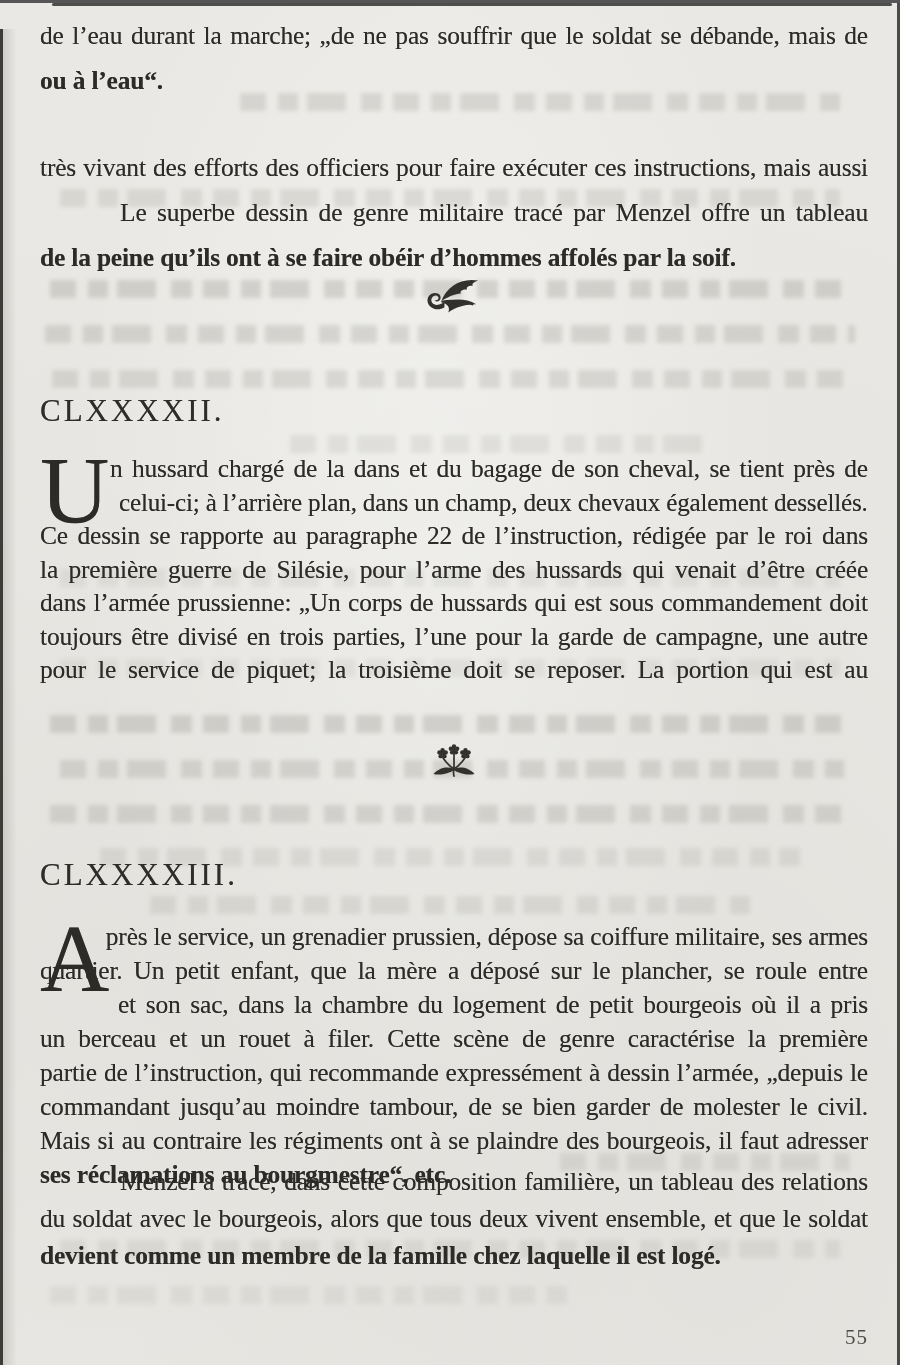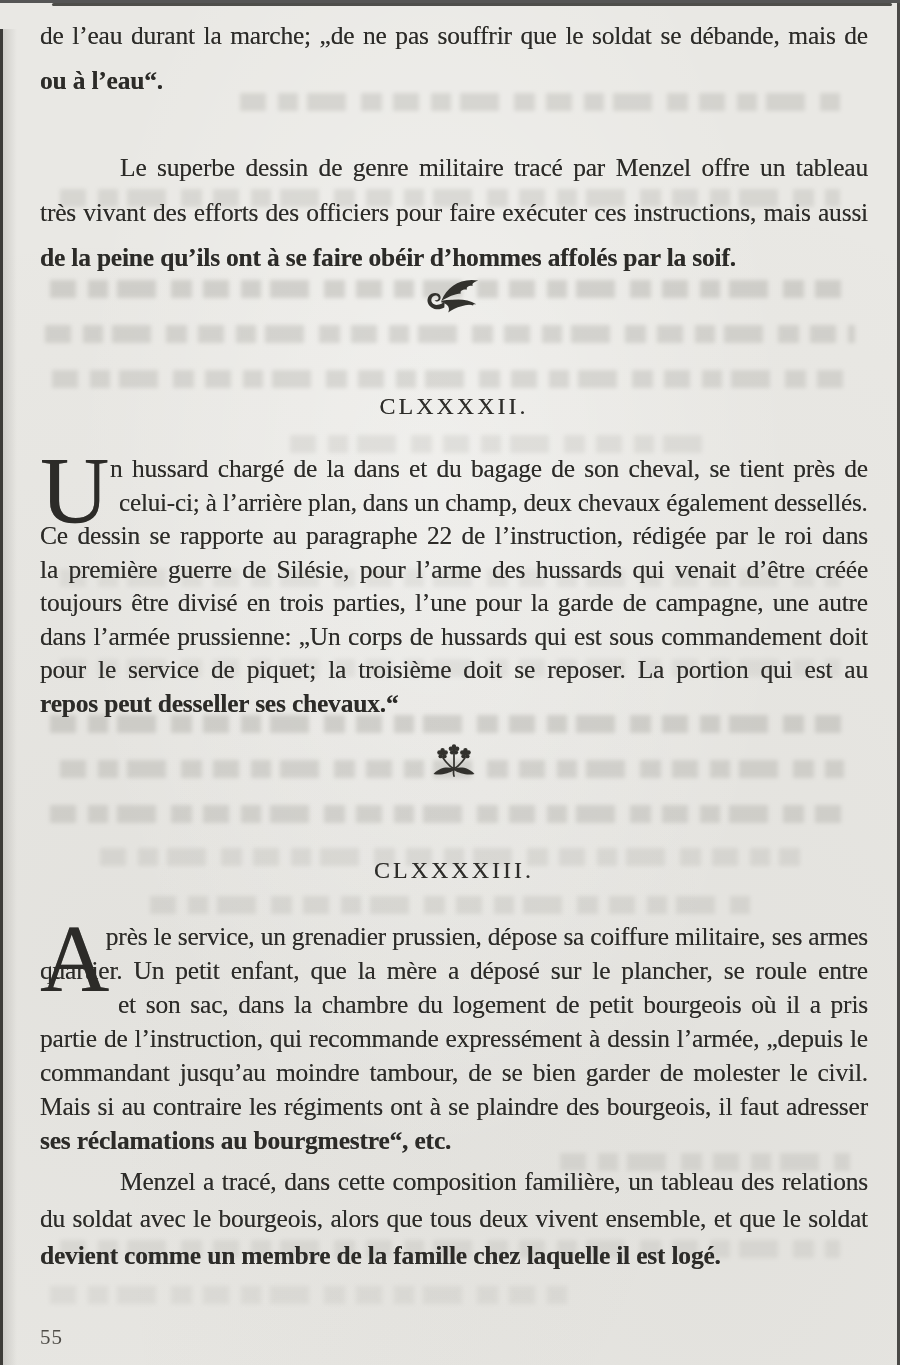--- a/index.html
+++ b/index.html
@@ -56,30 +56,30 @@
   .padA2{padding-left:78px;}
 
   .dropcap{
     position:absolute;left:0;top:-9px;
     font-size:96px;line-height:1;
     color:#2c2b28;
     text-shadow:0 0 .6px rgba(44,43,40,.5);
   }
   .heading{
     position:absolute;left:0;width:828px;
-    text-align:center;
-    font-size:24px;letter-spacing:3px;
+    text-align:left;
+    font-size:31px;letter-spacing:3px;
     color:#2e2d2a;
     text-shadow:0 0 .5px rgba(46,45,42,.5);
   }
   .ornament{position:absolute;left:0;width:828px;text-align:center;}
   .ornament svg{display:inline-block;}
   .pagenum{
     position:absolute;left:0;width:828px;
-    text-align:left;font-size:21px;color:#4e4c47;
+    text-align:right;font-size:21px;color:#4e4c47;
     letter-spacing:1px;
   }
 </style>
 </head>
 <body>
 
 <div class="page">
 
   <div class="edge-top"></div>
   <div class="edge-left"></div>
@@ -104,22 +104,22 @@
   <div class="ghost" style="top:1283px;left:50px;width:520px;opacity:.16"></div>
 
   <div class="textblock">
 
     <div class="para s1" style="top:10px">
       <div class="tl">de l’eau durant la marche; „de ne pas souffrir que le soldat se débande, mais de</div>
       <div class="tl last">ou à l’eau“.</div>
     </div>
 
     <div class="para s1" style="top:142px">
+      <div class="tl">très vivant des efforts des officiers pour faire exécuter ces instructions, mais aussi</div>
       <div class="tl indent">Le superbe dessin de genre militaire tracé par Menzel offre un tableau</div>
-      <div class="tl">très vivant des efforts des officiers pour faire exécuter ces instructions, mais aussi</div>
       <div class="tl last">de la peine qu’ils ont à se faire obéir d’hommes affolés par la soif.</div>
     </div>
 
     <div class="ornament" style="top:270px">
       <svg width="62" height="42" viewBox="0 0 64 42">
         <g fill="#32312d" stroke="none">
           <path d="M22 35 c-7 4 -15 1 -17 -5 c-1.6 -5 2 -10 7.5 -10 c4.2 0 6.5 3 5.5 6.2 c-0.9 2.8 -4.5 3.4 -6 1.2 c3 0.8 4.8 -1.2 3.8 -3.2 c-1.2 -2.6 -5.4 -2 -6.8 1.2 c-1.6 3.6 1.6 7.4 6.4 6.8 c3.2 -0.4 5.4 -2 7 -4.2 z"></path>
           <path d="M19 28 C25 13 39 4 57 7 C51 9 50.5 11 51.5 12.5 C46 12.2 44.5 14.5 45.5 16.5 C40 16.2 38 18.5 39 20.5 C33 20.5 25.5 24.5 19 28 Z"></path>
           <path d="M21 30 C31 25.5 44 25.5 55 31.5 C45 31.5 34 34 26 40 C28.5 35 25 31.5 21 30 Z"></path>
         </g>
@@ -128,24 +128,23 @@
     </div>
 
     <div class="heading" style="top:390px">CLXXXXII.</div>
 
     <div class="para s2" style="top:449px">
       <div class="dropcap">U</div>
       <div class="tl padU1">n hussard chargé de la dans et du bagage de son cheval, se tient près de</div>
       <div class="tl padU2" style="transform: scaleX(0.986889); transform-origin: left center;">celui-ci; à l’arrière plan, dans un champ, deux chevaux également dessellés.</div>
       <div class="tl">Ce dessin se rapporte au paragraphe 22 de l’instruction, rédigée par le roi dans</div>
       <div class="tl">la première guerre de Silésie, pour l’arme des hussards qui venait d’être créée</div>
+      <div class="tl">dans l’armée prussienne: „Un corps de hussards qui est sous commandement doit</div>
       <div class="tl">toujours être divisé en trois parties, l’une pour la garde de campagne, une autre</div>
-      <div class="tl">dans l’armée prussienne: „Un corps de hussards qui est sous commandement doit</div>
       <div class="tl">pour le service de piquet; la troisième doit se reposer. La portion qui est au</div>
-      <div class="tl last">repos peut desseller ses chevaux.“</div>
     </div>
 
     <div class="ornament" style="top:740px">
       <svg width="46" height="40" viewBox="0 0 48 42">
         <g fill="#32312d">
           <g>
             <circle cx="12" cy="7.6" r="2.3"></circle>
               <circle cx="15.3" cy="10" r="2.3"></circle>
               <circle cx="14" cy="13.8" r="2.3"></circle>
               <circle cx="10" cy="13.8" r="2.3"></circle>
@@ -175,20 +174,21 @@
       </svg>
     </div>
 
     <div class="heading" style="top:854px">CLXXXXIII.</div>
 
     <div class="para s3" style="top:917px">
       <div class="dropcap">A</div>
       <div class="tl padA1" style="transform: scaleX(0.99759); transform-origin: left center;">près le service, un grenadier prussien, dépose sa coiffure militaire, ses armes</div>
       <div class="tl">quartier. Un petit enfant, que la mère a déposé sur le plancher, se roule entre</div>
       <div class="tl padA2">et son sac, dans la chambre du logement de petit bourgeois où il a pris</div>
+      <div class="tl">un berceau et un rouet à filer. Cette scène de genre caractérise la première</div>
       <div class="tl">partie de l’instruction, qui recommande expressément à dessin l’armée, „depuis le</div>
       <div class="tl">commandant jusqu’au moindre tambour, de se bien garder de molester le civil.</div>
       <div class="tl">Mais si au contraire les régiments ont à se plaindre des bourgeois, il faut adresser</div>
       <div class="tl last">ses réclamations au bourgmestre“, etc.</div>
     </div>
 
     <div class="para s4" style="top:1160px">
       <div class="tl indent">Menzel a tracé, dans cette composition familière, un tableau des relations</div>
       <div class="tl">du soldat avec le bourgeois, alors que tous deux vivent ensemble, et que le soldat</div>
       <div class="tl last">devient comme un membre de la famille chez laquelle il est logé.</div>

